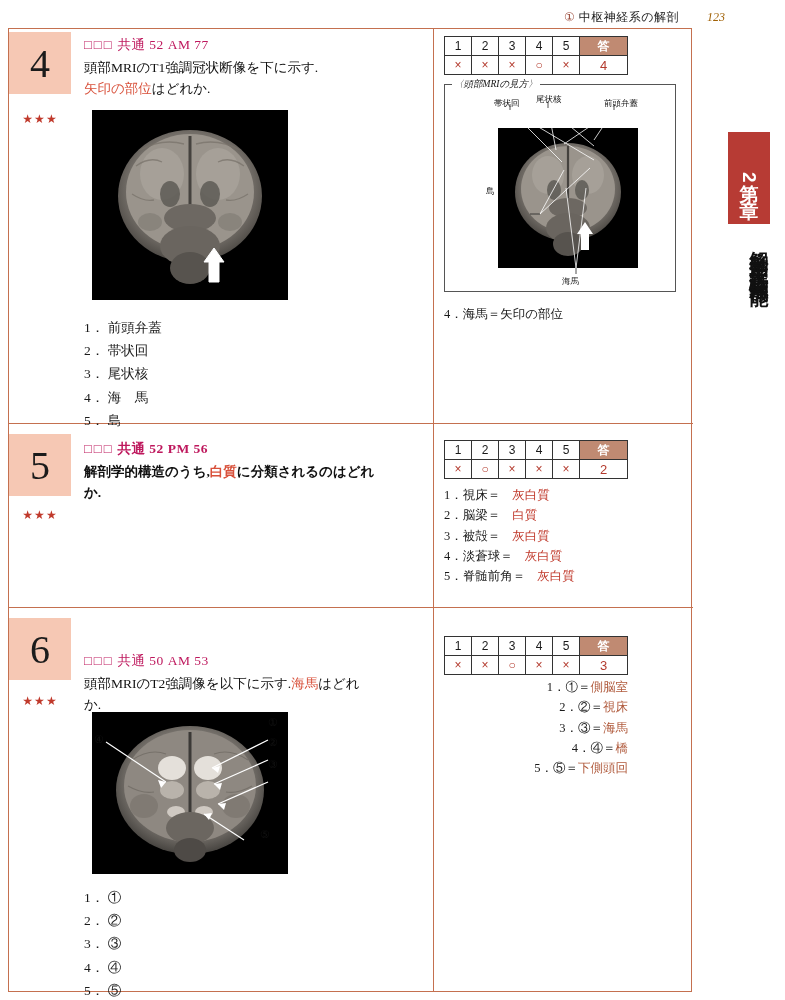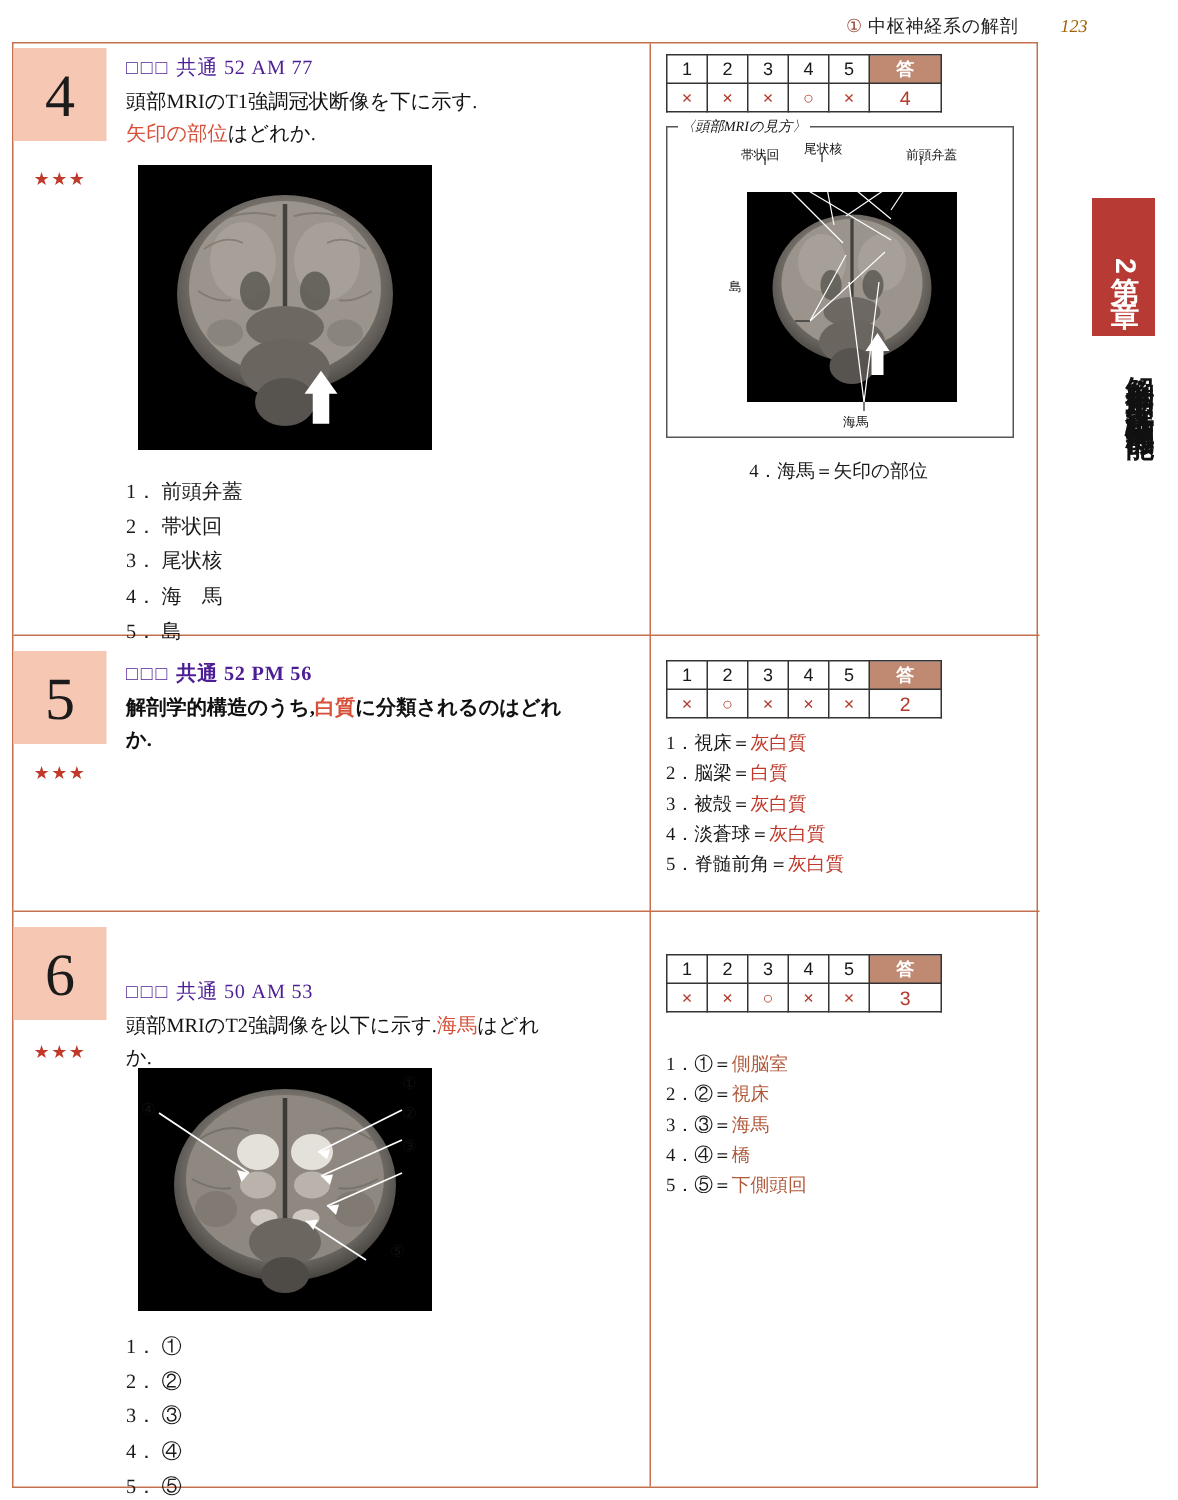--- a/index.html
+++ b/index.html
@@ -63,41 +63,41 @@
     display:flex; align-items:center; justify-content:center;
     font-size:40px; font-family:"Liberation Serif", serif;
   }
   .stars {
     position:absolute; left:9px; width:62px;
     text-align:center; color:#c0392b; font-size:12px; letter-spacing:1px;
   }
 
   
   .qbody { position:absolute; left:84px; width:330px; }
-  .qtag { font-size:13.5px; color:#4c1d95; margin-bottom:4px; letter-spacing:0.5px; }
+  .qtag { font-size:13.5px; color:#be185d; margin-bottom:4px; letter-spacing:0.5px; }
   .boxes { letter-spacing:2px; font-size:13px; }
   .qtext { font-size:13.5px; line-height:1.55; color:#111; }
   .hl { color:#d8503a; }
   .choices { margin-top:6px; font-size:13.5px; line-height:1.72; }
   .choices div { white-space:pre; }
 
   
   .ans { position:absolute; }
   table.anstable { border-collapse:collapse; font-family:"Liberation Sans", sans-serif; }
   table.anstable td {
     border:1px solid #333; width:27px; height:19px;
     text-align:center; font-size:12px; padding:0;
   }
   table.anstable td.ansh {
     background:#c08a72; color:#fff; width:48px; font-size:12px; font-weight:bold;
   }
   table.anstable td.ansv { width:48px; color:#b33a2d; font-size:13px; }
   table.anstable td.mark { font-size:12px; color:#b33a2d; }
   .ansnote { font-size:12.5px; line-height:1.62; margin-top:6px; }
-  .ansnote .r { color:#c0392b; }
+  .ansnote .r { color:#c0392b;margin-left:12px; }
   .ansnote .b { color:#b05a3c; }
 
   
   .mri { position:absolute; background:#0b0b0b; overflow:hidden; }
 
   .labelbox {
     position:absolute; border:1px solid #555; background:#fff;
   }
   .lbl { position:absolute; font-size:8.5px; color:#111; font-family:"Liberation Sans", sans-serif; white-space:nowrap;}
   .lblttl { position:absolute; font-size:9.5px; color:#111; background:#fff; padding:0 2px; }
@@ -257,21 +257,21 @@
     <path d="M132 184 L132 190"></path>
   </g>
 </svg>
 
 <div class="lbl" style="left:486px; top:186px;">島</div>
 <div class="lbl" style="left:494px; top:98px;">帯状回</div>
 <div class="lbl" style="left:536px; top:94px;">尾状核</div>
 <div class="lbl" style="left:604px; top:98px;">前頭弁蓋</div>
 <div class="lbl" style="left:562px; top:276px;">海馬</div>
 
-<div class="ansnote" style="position:absolute; left:444px; top:298px; width:230px;text-align:center;">
+<div class="ansnote" style="position:absolute; left:444px; top:298px; width:230px;">
   <div>4．海馬＝矢印の部位</div>
 </div>
 
 <div class="qnum" style="top:434px;">
   <span>5</span>
 </div>
 <div class="stars" style="top:508px;">★★★</div>
 
 <div class="qbody" style="top:440px;font-weight:bold;">
   <div class="qtag">
@@ -418,21 +418,21 @@
     <tr>
       <td class="mark">×</td>
       <td class="mark">×</td>
       <td class="mark">○</td>
       <td class="mark">×</td>
       <td class="mark">×</td>
       <td class="ansv">3</td>
     </tr>
   </tbody>
     </table>
-  <div class="ansnote" style="margin-top:24px;">
+  <div class="ansnote" style="margin-top:2px;text-align:right;">
     <div>
       <span>1．</span><span>①＝</span><span class="b">側脳室</span>
     </div>
     <div>
       <span>2．</span><span>②＝</span><span class="b">視床</span>
     </div>
     <div>
       <span>3．</span><span>③＝</span><span class="b">海馬</span>
     </div>
     <div>

